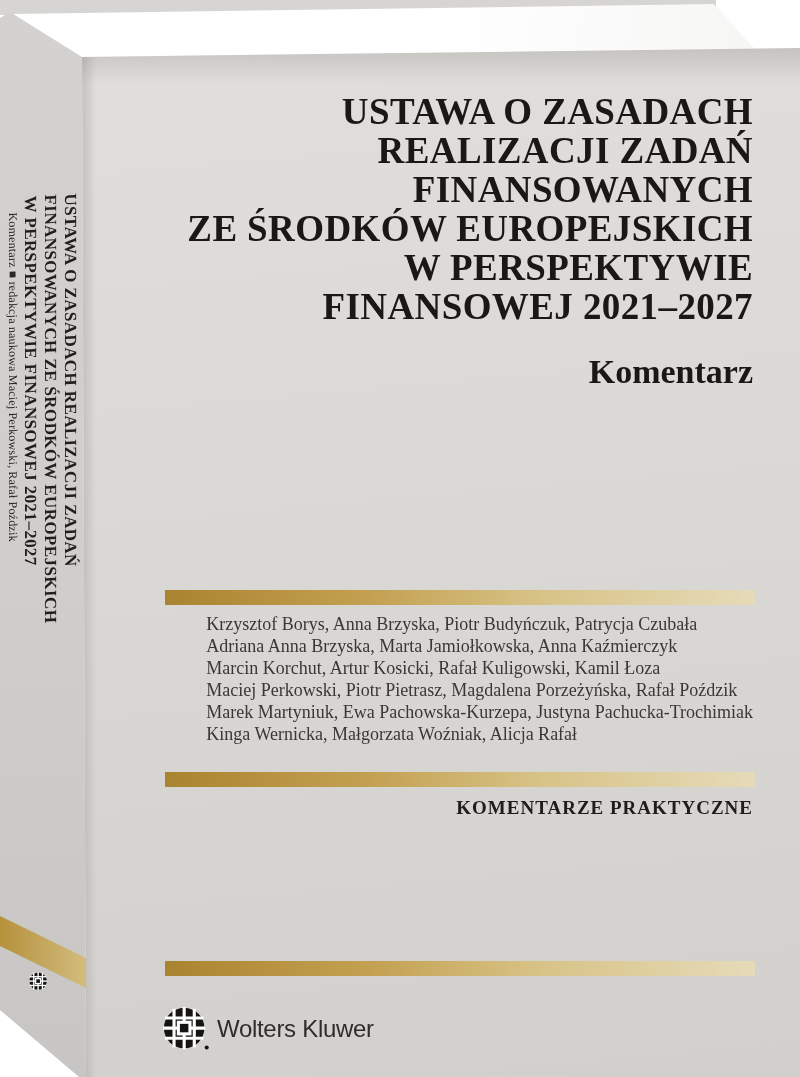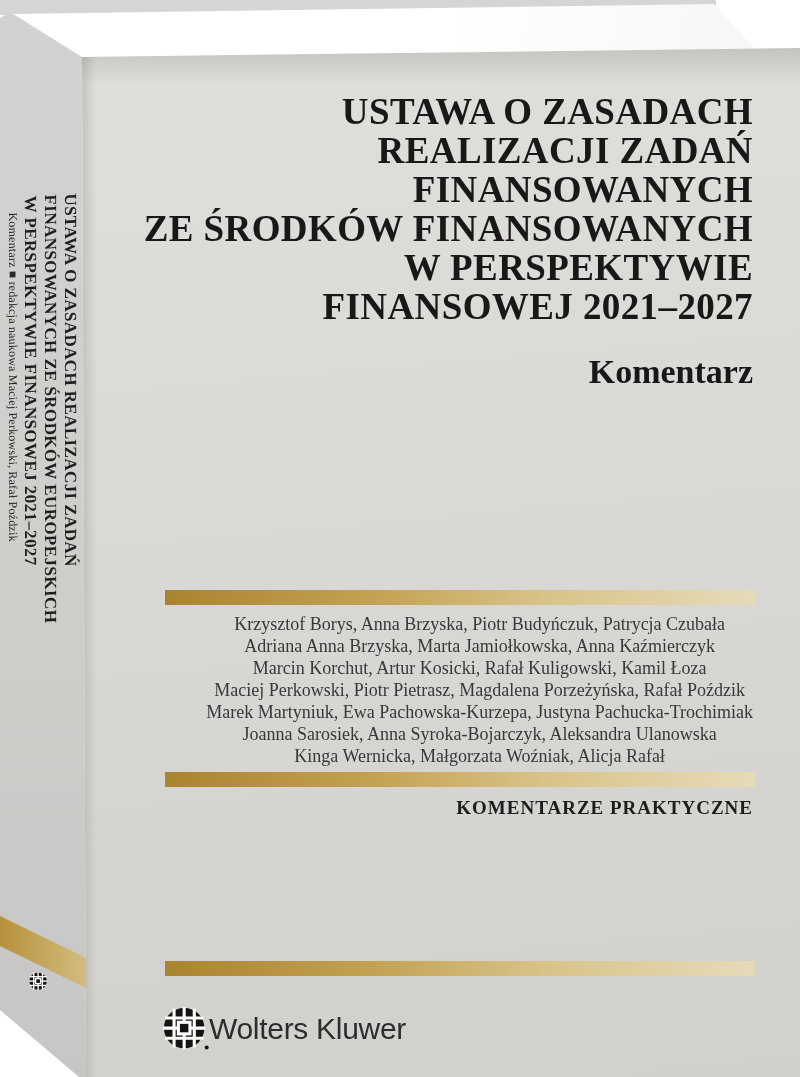--- a/index.html
+++ b/index.html
@@ -30,31 +30,31 @@
          font-weight:bold;font-size:37px;line-height:39px;color:#1a1717;letter-spacing:.4px;}
   .subtitle{position:absolute;top:353px;right:47px;
             font-weight:bold;font-size:34px;color:#1a1717;}
   .editors{position:absolute;top:549px;right:47px;
            font-weight:bold;font-size:27px;color:#141112;}
   .gold{position:absolute;left:165px;width:590px;height:15px;
         background:linear-gradient(90deg,#a98430 0%,#c4a152 35%,#d8c489 65%,#e6dbb9 100%);}
   .bar1{top:590px;}
   .bar2{top:772px;}
   .bar3{top:961px;}
-  .authors{position:absolute;top:613px;right:47px;text-align:center;
+  .authors{position:absolute;top:613px;right:47px;text-align:left;
            font-size:18px;line-height:22px;color:#3a3738;}
   .series{position:absolute;top:797px;right:47px;
           font-family:Liberation Serif, serif;font-weight:bold;font-size:19px;
           letter-spacing:1px;color:#1f1d1c;}
 
   
   .wk{position:absolute;left:163px;top:1006px;display:flex;align-items:center;}
   .wk-icon{width:46px;height:46px;}
-  .wk-name{margin-left:0;font-family:"Liberation Sans",sans-serif;
-           font-size:30px;color:#2f2d2c;letter-spacing:-.3px;}
+  .wk-name{margin-left:8px;font-family:"Liberation Sans",sans-serif;
+           font-size:24px;color:#2f2d2c;letter-spacing:-.3px;}
 
   
   .spine-text{position:absolute;left:80px;top:193px;width:432px;height:76px;
               transform:rotate(90deg) skewX(3deg);transform-origin:0 0;}
   .spine-line{white-space:nowrap;font-weight:bold;font-size:17px;line-height:20px;
               color:#211e1e;letter-spacing:.4px;}
   .spine-sub{white-space:nowrap;font-size:12px;line-height:14px;color:#2a2727;
              padding-left:16px;letter-spacing:.2px;}
   .spine-band{position:absolute;left:0;top:906px;width:86px;height:86px;
               clip-path:polygon(0 10px,86px 52px,86px 82px,0 40px);
@@ -91,37 +91,36 @@
         <line x1="2" y1="34" x2="44" y2="34"></line>
     </g>
     <rect x="15" y="15" width="16" height="16" fill="#ffffff"></rect>
     <rect x="18.4" y="18.4" width="9.2" height="9.2" fill="#161413"></rect>
   </svg>
 
   <div class="title">
       <div>USTAWA O ZASADACH</div>
       <div>REALIZACJI ZADAŃ</div>
       <div>FINANSOWANYCH</div>
-      <div>ZE ŚRODKÓW FINANSOWANYCH</div>
+      <div>ZE ŚRODKÓW EUROPEJSKICH</div>
       <div>W PERSPEKTYWIE</div>
       <div>FINANSOWEJ 2021–2027</div>
     </div>
 
   <div class="subtitle">Komentarz</div>
 
 
   <div class="gold bar1"></div>
 
   <div class="authors">
       <div>Krzysztof Borys, Anna Brzyska, Piotr Budyńczuk, Patrycja Czubała</div>
       <div>Adriana Anna Brzyska, Marta Jamiołkowska, Anna Kaźmierczyk</div>
       <div>Marcin Korchut, Artur Kosicki, Rafał Kuligowski, Kamil Łoza</div>
       <div>Maciej Perkowski, Piotr Pietrasz, Magdalena Porzeżyńska, Rafał Poździk</div>
       <div>Marek Martyniuk, Ewa Pachowska-Kurzepa, Justyna Pachucka-Trochimiak</div>
-      <div>Joanna Sarosiek, Anna Syroka-Bojarczyk, Aleksandra Ulanowska</div>
       <div>Kinga Wernicka, Małgorzata Woźniak, Alicja Rafał</div>
     </div>
 
   <div class="gold bar2"></div>
 
   <div class="series">KOMENTARZE PRAKTYCZNE</div>
 
   <div class="gold bar3"></div>
 
   <div class="wk">

